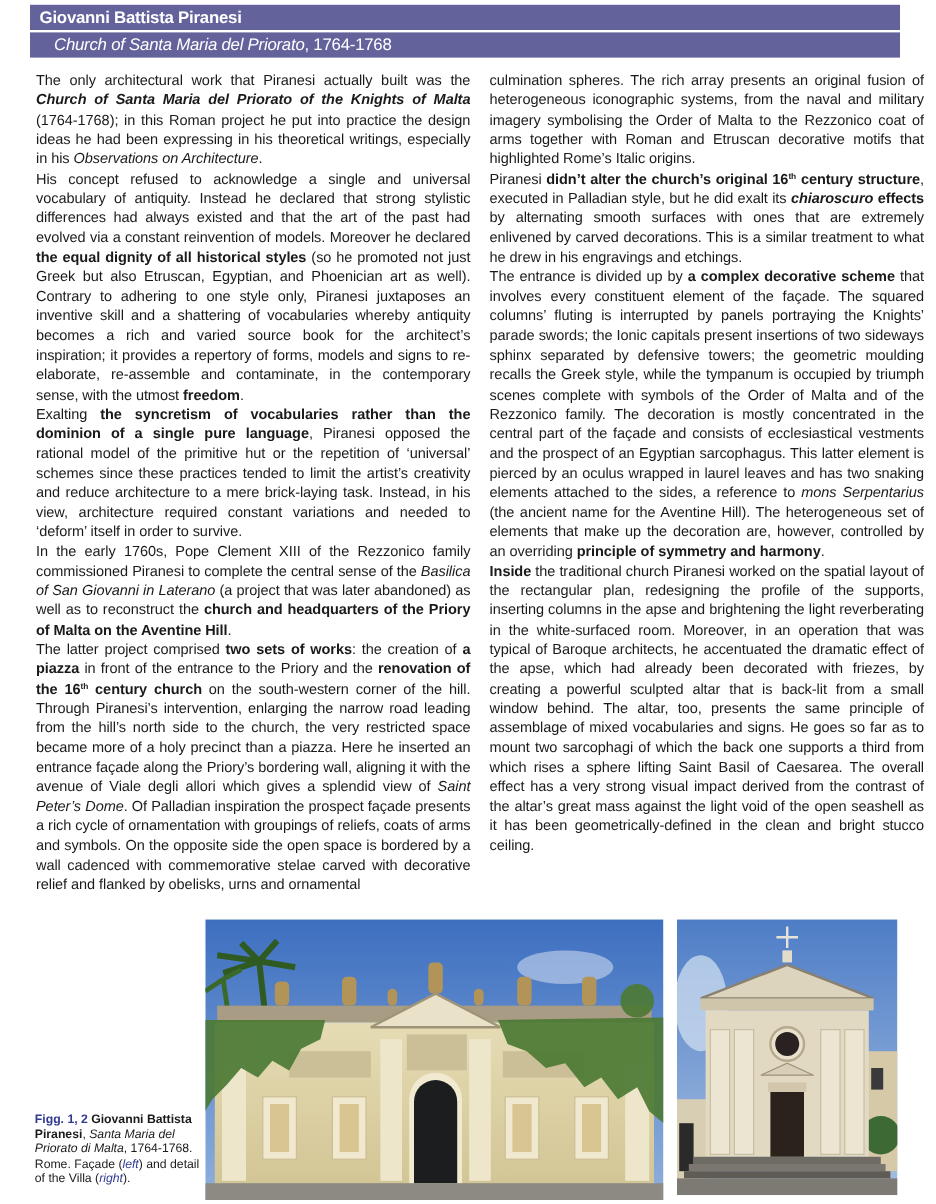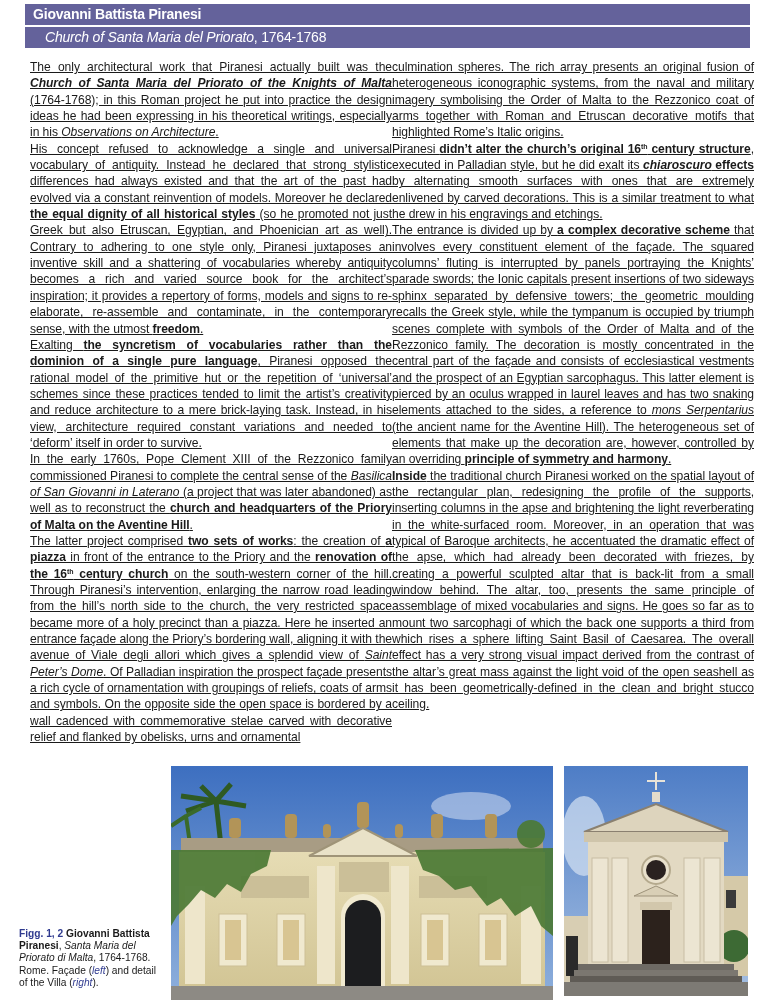--- a/index.html
+++ b/index.html
@@ -13,29 +13,29 @@
     }
     .hdr1 { top: 4px; height: 21px; font-weight: bold; letter-spacing: -0.2px; }
     .hdr2 { top: 27px; height: 21px; font-style: italic; letter-spacing: -0.2px; padding-left: 20px; }
     .hdr2 .up { font-style: normal; }
 
     .col {
       position: absolute; top: 59px; width: 362px;
       font-size: 12.1px; line-height: 16.35px; text-align: justify;
       hyphens: manual; letter-spacing: -0.05px;
     }
-    .col.left { left: 30px; text-decoration: underline; }
-    .col.right { left: 392px; text-decoration: underline; }
+    .col.left { left: 30px; }
+    .col.right { left: 408px; }
     .col p { margin: 0; }
     .col b { font-weight: bold; }
     .col i { font-style: italic; }
     .col sup { font-size: 7px; vertical-align: 4px; line-height: 0; }
 
     .caption {
-      position: absolute; left: 19px; top: 928px; width: 140px;
+      position: absolute; left: 29px; top: 928px; width: 140px;
       font-size: 10.2px; line-height: 12.2px; color: #1a1a1a;
     }
     .caption .fig { color: #2f3a8f; font-weight: bold; }
     .caption b { font-weight: bold; }
     .caption i { font-style: italic; }
     .caption .blue { color: #2f3a8f; }
 
     .photo { position: absolute; overflow: hidden; }
     .photo1 { left: 171px; top: 766px; width: 382px; height: 234px; }
     .photo2 { left: 564px; top: 766px; width: 184px; height: 230px; }

